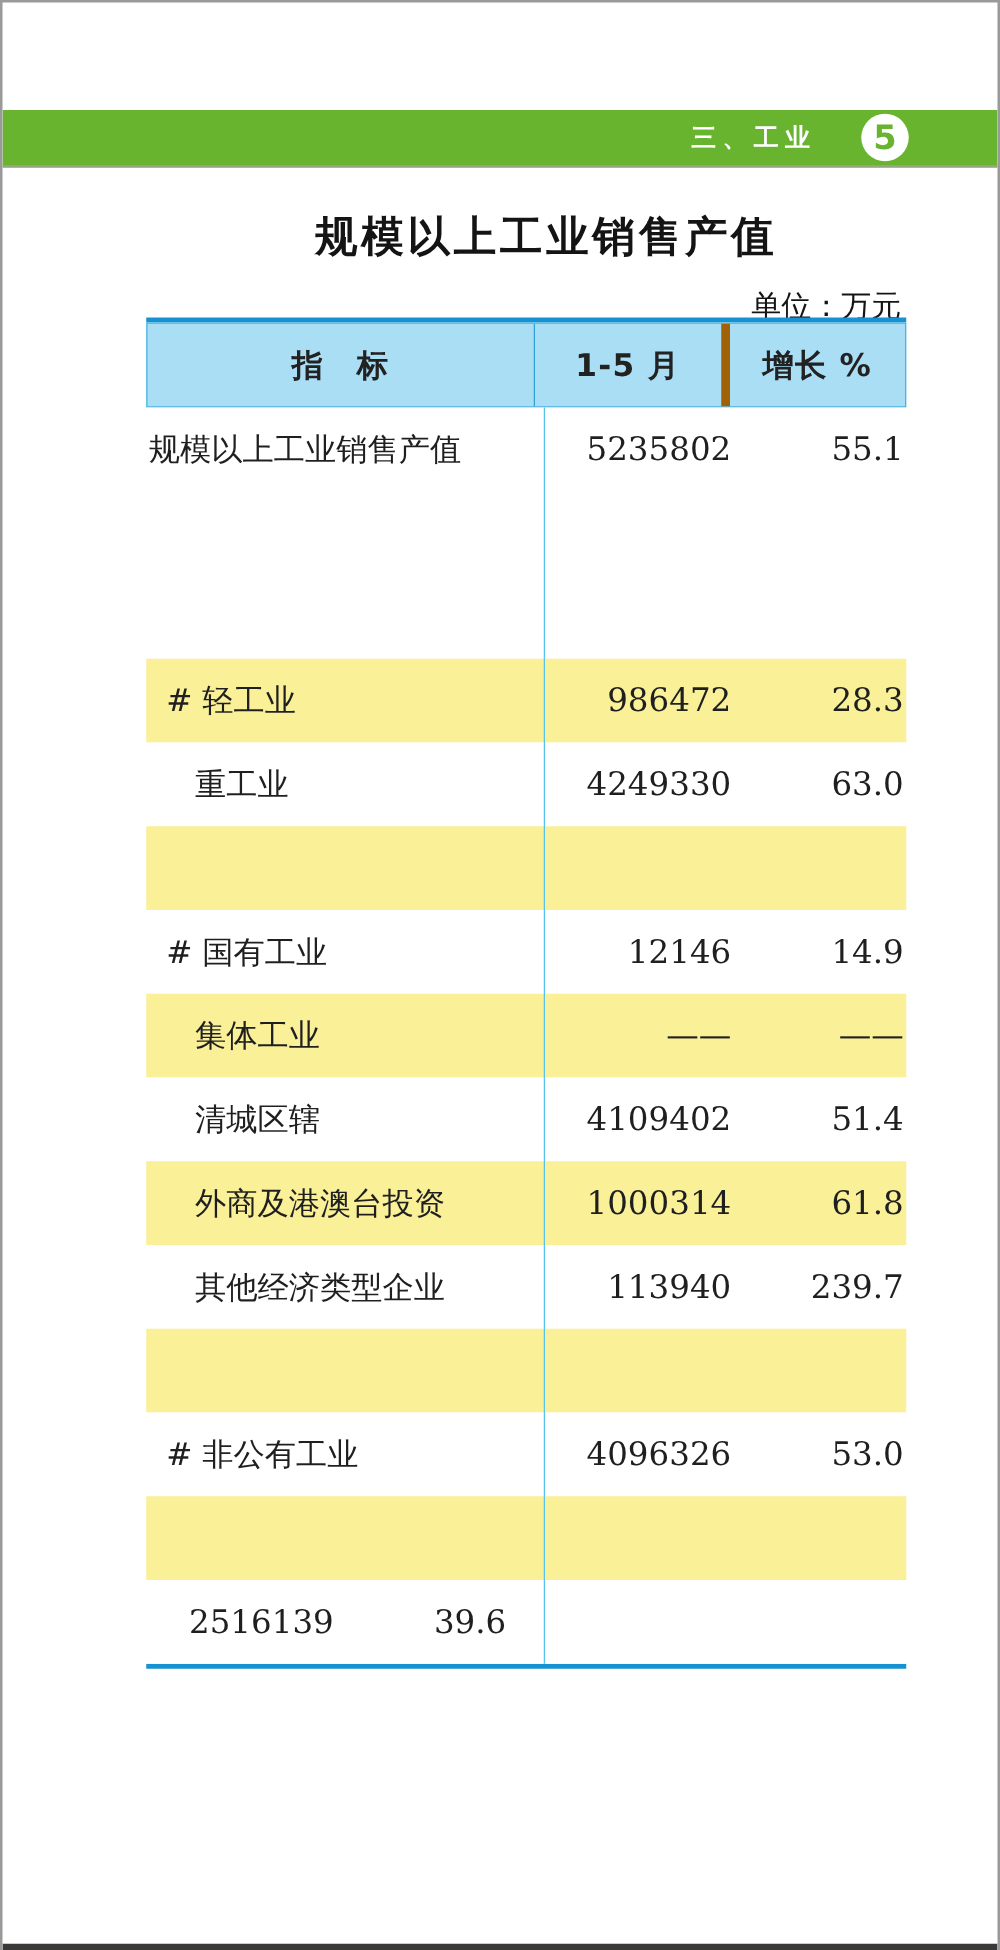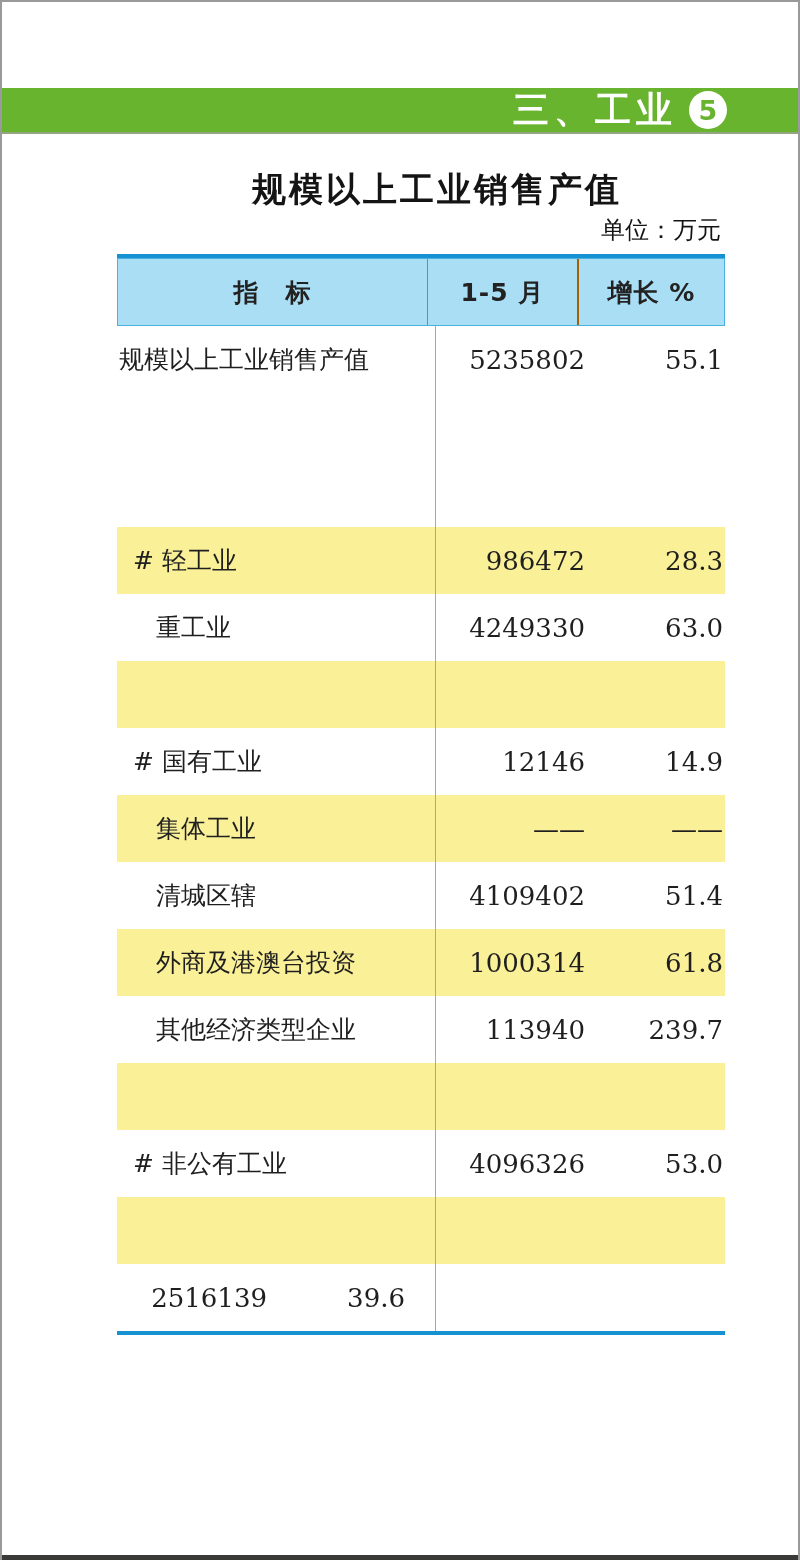--- a/index.html
+++ b/index.html
@@ -32,23 +32,23 @@
     background: var(--green, #68b42e);
     border-bottom: 2px solid #95a581;
     display: flex;
     align-items: center;
     justify-content: flex-end;
     padding-right: 71px;
   }
   .section-label {
     color: #ffffff;
     font-weight: bold;
-    font-size: 36px;
+    font-size: 20px;
     letter-spacing: 5px;
-    margin-right: 12px;
+    margin-right: 36px;
     line-height: 1;
   }
   .page-circle {
     width: 38px;
     height: 38px;
     border-radius: 50%;
     background: #ffffff;
     display: flex;
     align-items: center;
     justify-content: center;
@@ -67,21 +67,21 @@
     font-size: 34px;
     font-weight: bold;
     letter-spacing: 3px;
     color: #141414;
     white-space: nowrap;
   }
 
   .unit-label {
     position: absolute;
     right: 77px;
-    top: 212px;
+    top: 227px;
     font-size: 24px;
     color: #141414;
     font-family: "DejaVu Serif", serif;
   }
 
   
   .stat-table {
     position: absolute;
     left: 115px;
     top: 252px;
@@ -99,21 +99,21 @@
     display: flex;
     align-items: center;
     justify-content: center;
     font-weight: bold;
     font-size: 25px;
     color: #222222;
     letter-spacing: 1px;
   }
   .th-label  { width: 317px; }
   .th-value  { width: 154px; border-left: 1px solid #2ea3da; }
-  .th-growth { width: 151px; border-left: 2px solid #a16207; }
+  .th-growth { width: 151px; border-left: 7px solid #a16207; }
 
   .tbody { position: relative; }
   .vline {
     position: absolute;
     left: 318px;
     top: 0;
     bottom: 0;
     width: 1px;
     background: var(--lineblue, #56c3ea);
     z-index: 5;

